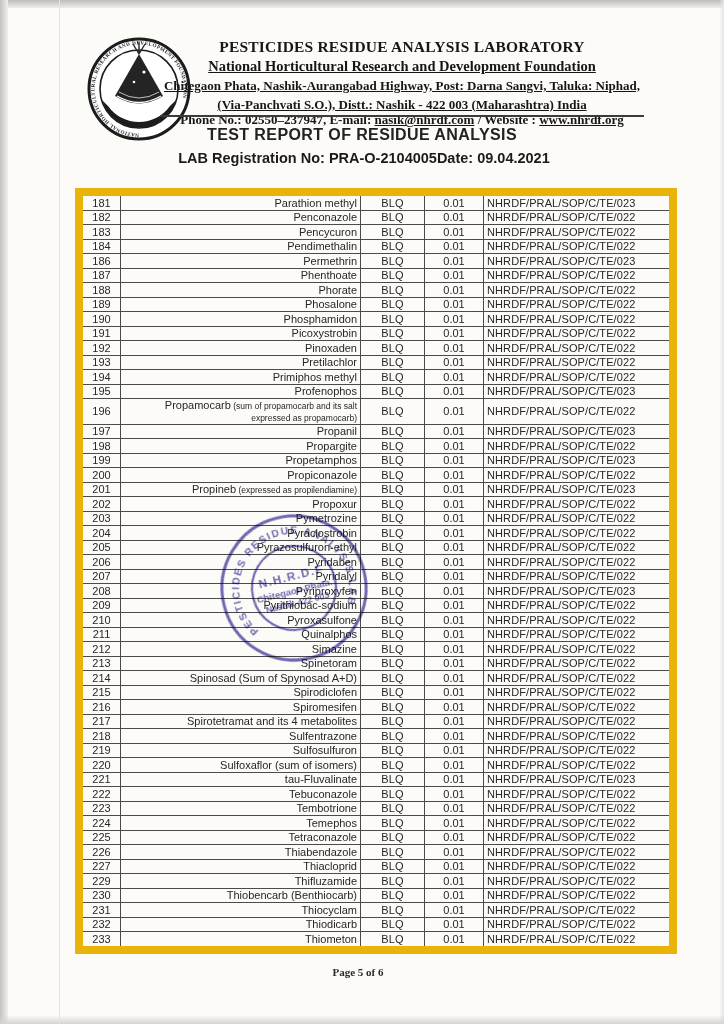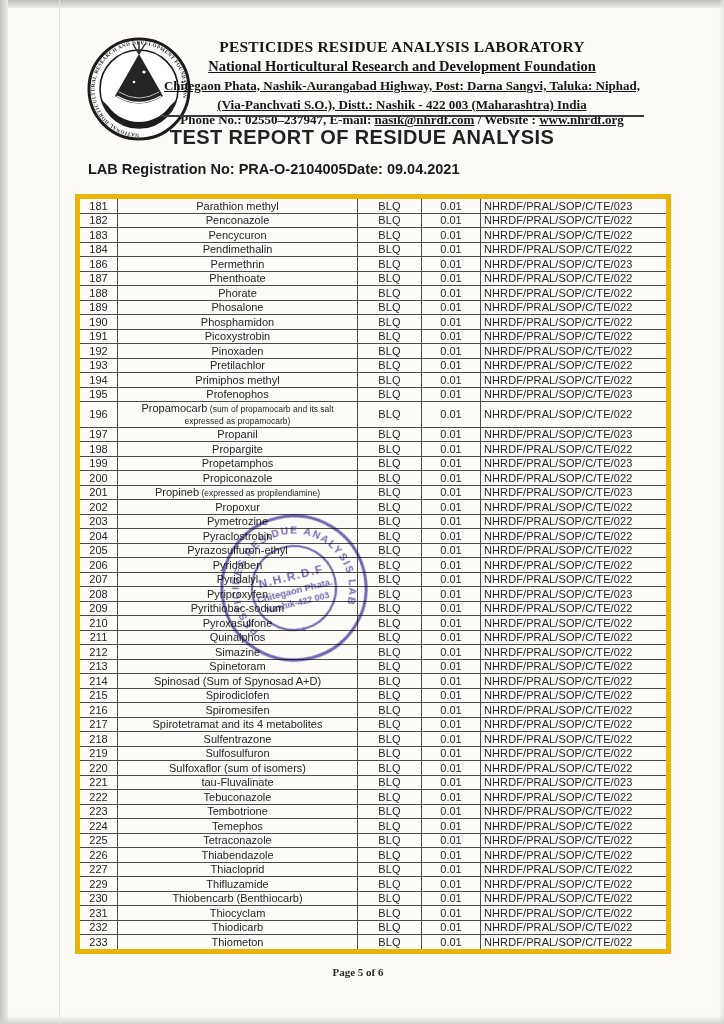--- a/index.html
+++ b/index.html
@@ -30,35 +30,35 @@
   }
   .h-lab     { font-size:15.5px; letter-spacing:.2px; }
   .h-org     { font-size:14.5px; margin-top:2px; text-decoration:underline; }
   .h-addr    { font-size:13px;  margin-top:3px; line-height:1.2;text-decoration:underline; }
   .h-contact { font-size:13px;  margin-top:0; }
   .u         { text-decoration:underline; }
   .header-rule { position:absolute; left:160px; top:115px; width:484px;
                  border-top:2px solid #3b3b3b; }
 
   .report-title { position:absolute; left:0; right:0; top:126px; text-align:center;
-                  font-size:20px; font-weight:bold; letter-spacing:.4px; color:#222; }
-  .reg-row { position:absolute; left:88px; top:161px; width:552px;
-             display:flex; justify-content:flex-start;
+                  font-size:16px; font-weight:bold; letter-spacing:.4px; color:#222; }
+  .reg-row { position:absolute; left:88px; top:150px; width:552px;
+             display:flex; justify-content:center;
              font-size:14.5px; font-weight:bold; color:#1b1b1b; }
 
   
-  table.residue { position:absolute; left:75px; top:194px; width:566px;
+  table.residue { position:absolute; left:75px; top:188px; width:566px;
                   border-collapse:collapse; table-layout:fixed;
-                  border:5px solid #eab308;padding-left:40px; }
+                  border:8px solid #eab308;padding-left:40px; }
   table.residue td {
     border:1px solid #4b4b4b; font-size:11px; height:13.5px;
     padding:0 3px; line-height:1.1; color:#262626; vertical-align:middle;
   }
   td.c-num    { width:31px;  text-align:center; }
-  td.c-name   { width:233px; text-align:center; padding-left:6px; }
+  td.c-name   { width:233px; text-align:right; padding-left:6px; }
   td.c-res    { width:57px;  text-align:center; letter-spacing:.2px; }
   td.c-loq    { width:52px;  text-align:center; }
   td.c-method { width:179px; text-align:left; padding-left:7px; letter-spacing:.1px; }
   .note { font-size:8.5px; }
 
   .page-footer { position:absolute; left:75px; top:966px; width:566px;
                  text-align:center; font-family:"Liberation Serif", serif;
                  font-size:11px; font-weight:bold; color:#2a2a2a; }
 
   

